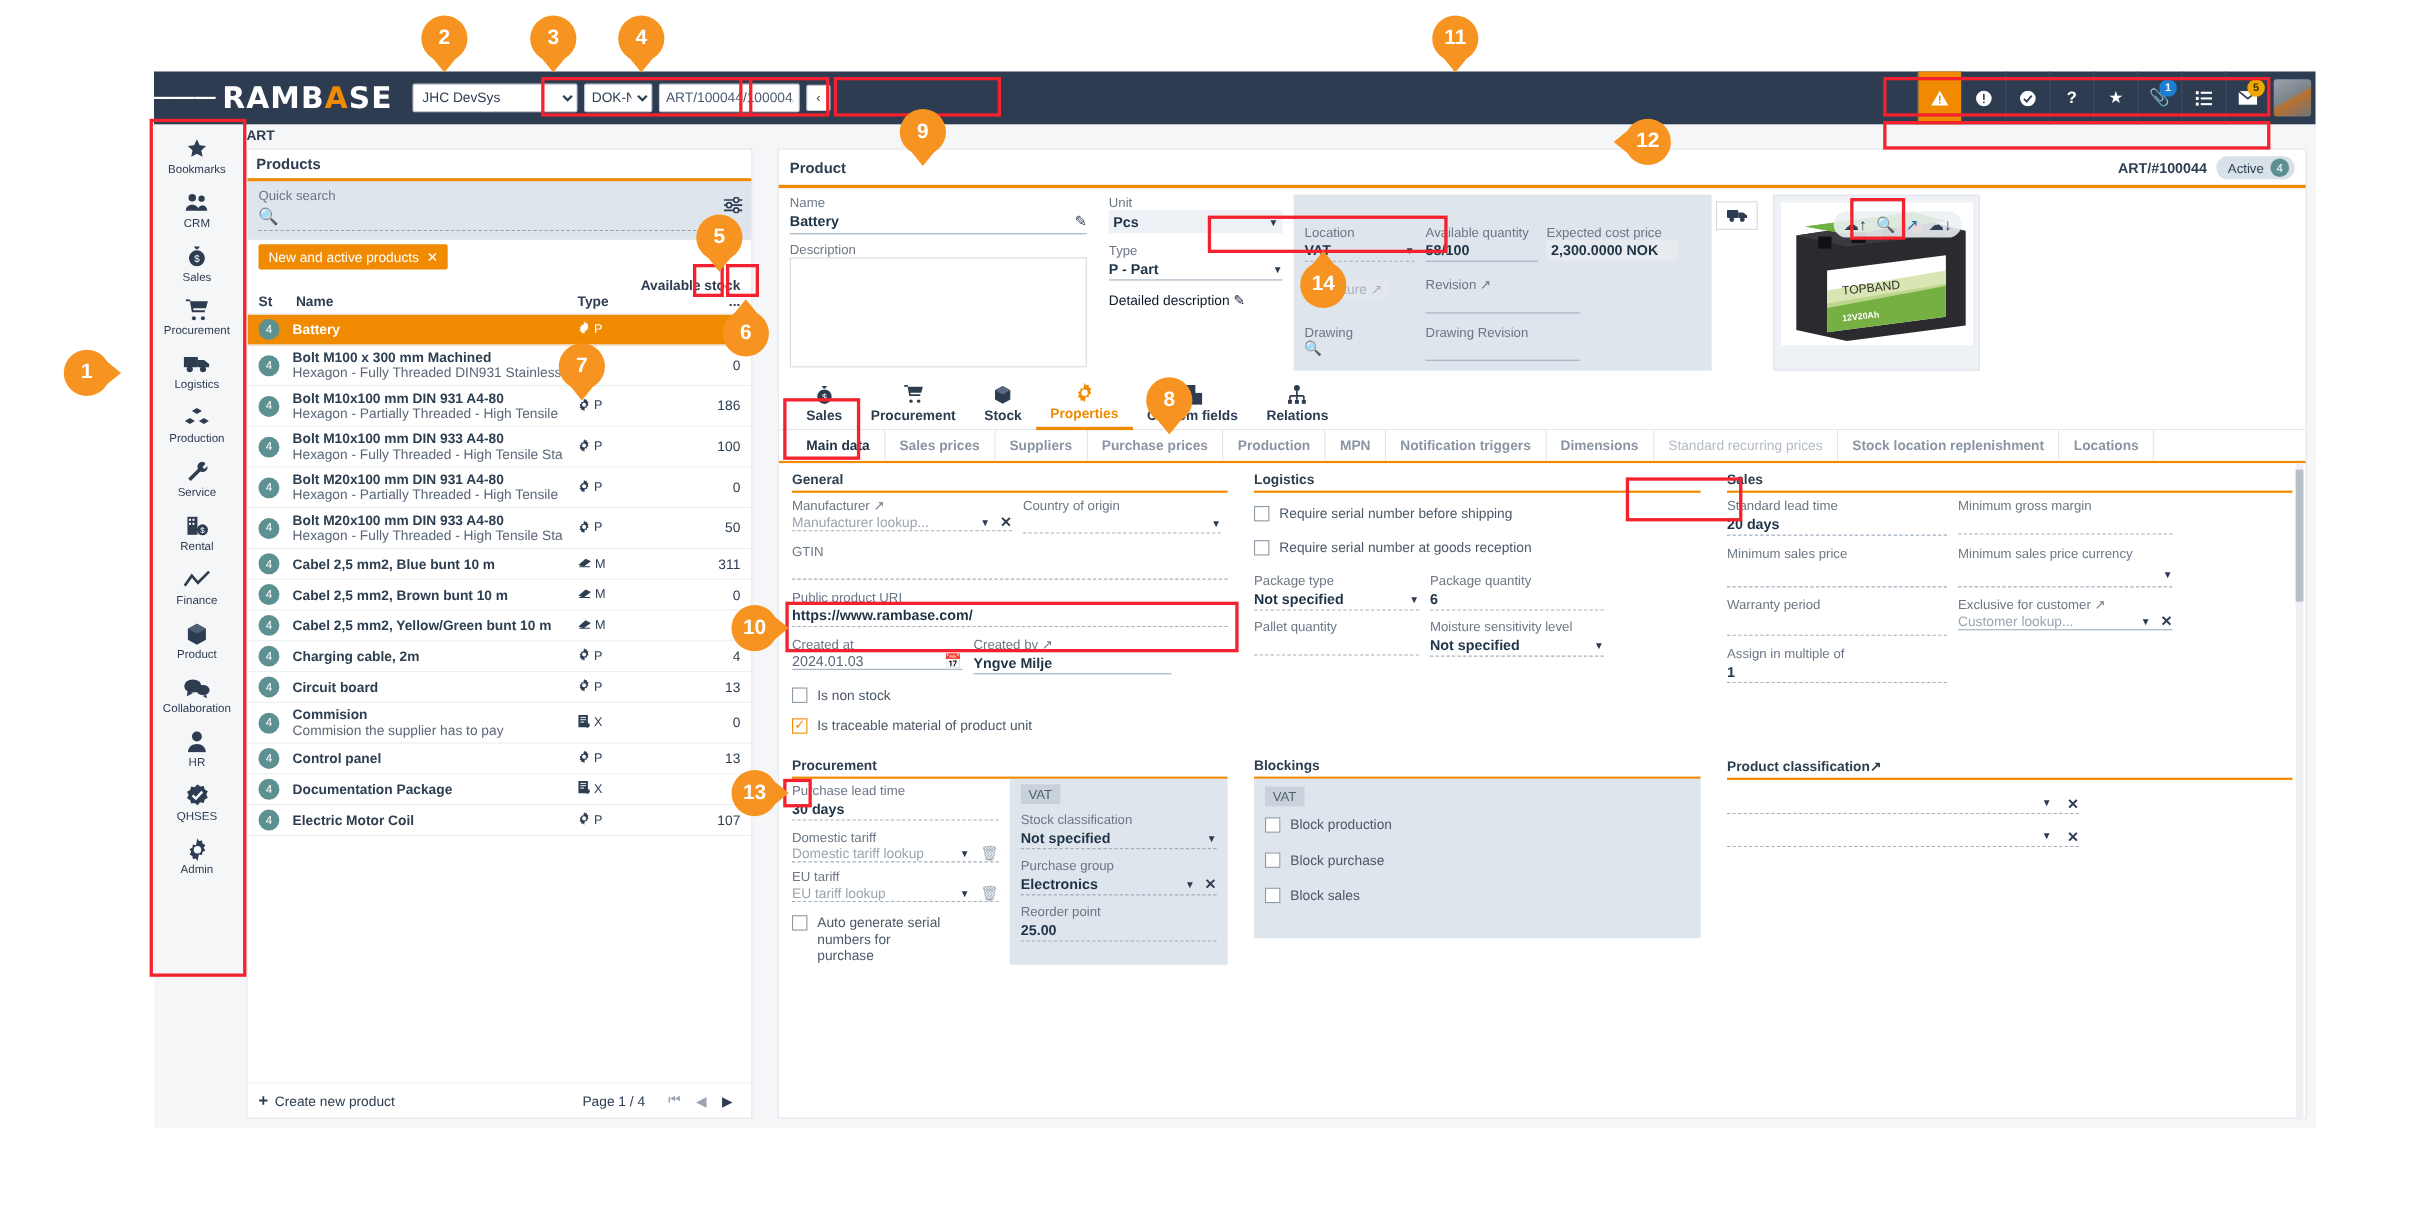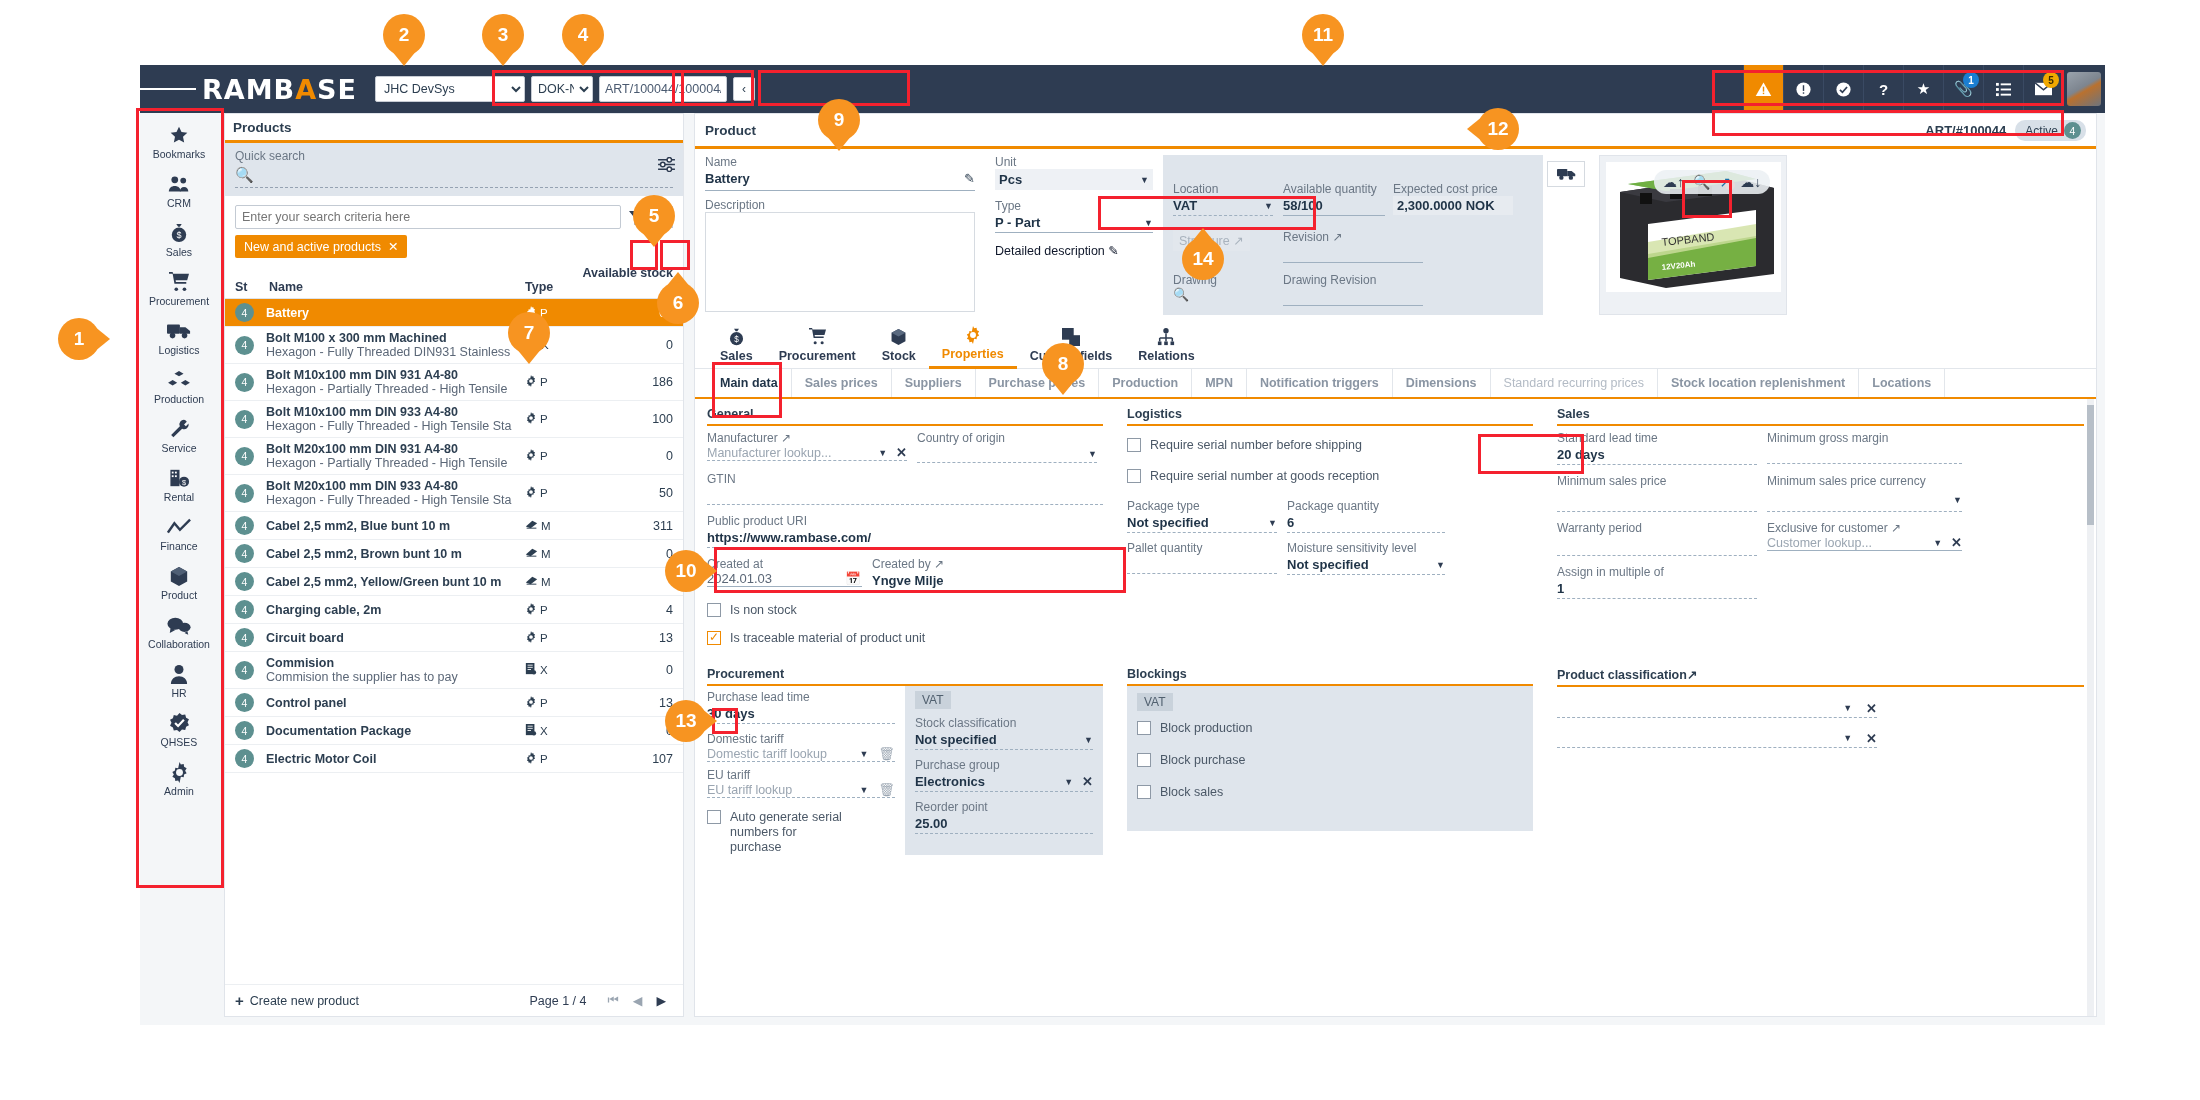--- a/index.html
+++ b/index.html
@@ -80,21 +80,21 @@
     display:flex; flex-direction:column; align-items:center;
   }
   .side-item {
     width:78px; padding:7px 0 6px 0; text-align:center; cursor:pointer; color:#2e3c52;
   }
   .side-item .ic { height:22px; display:flex; align-items:center; justify-content:center; }
   .side-item .lb { font-size:10.5px; margin-top:3px; line-height:11px; }
   
   .main { flex:1 1 auto; display:flex; flex-direction:column; min-width:0; }
   .crumb { height:22px; font-weight:bold; font-size:12.5px; padding:3px 0 0 6px; color:#2e3c52; }
-  .panes { flex:1 1 auto; display:flex; min-height:0; padding:0 8px 8px 6px; gap:10px;}
+  .panes { flex:1 1 auto; display:flex; min-height:0; padding:0 8px 8px 6px; gap:23px;}
   
   .products {
     width:460px; flex:0 0 auto; background:#fff; border:1px solid #e0e4ea;
     display:flex; flex-direction:column; min-height:0;
   }
   .pane-title { font-weight:bold; font-size:13.5px; padding:6px 8px 5px 8px; border-bottom:3px solid #f08a00; }
   .quick {
     background:#dfe5ec; padding:6px 10px 8px 10px; position:relative;
   }
   .quick .lbl { font-size:12px; color:#6b7785; }
@@ -415,20 +415,21 @@
             <svg width="21" height="21" viewBox="0 0 22 22" fill="#2e3c52">
               <path d="M11 0l1.4 2.7 3-.6.4 3 2.7 1.4-1.6 2.6 1.6 2.6-2.7 1.4-.4 3-3-.6L11 22l-1.4-2.7-3 .6-.4-3L3.5 15.5 5.1 13 3.5 10.4 6.2 9l.4-3 3 .6z"></path>
               <circle cx="11" cy="11" r="3.6" fill="#f4f6f8"></circle>
             </svg>
           </div>
         <div class="lb">Admin</div>
       </div>
     </div>
 
     <div class="main">
+      <div class="crumb">ART</div>
 
       <div class="panes">
 
         <div class="products">
           <div class="pane-title">Products</div>
 
           <div class="quick">
             <div class="lbl">Quick search</div>
             <div class="row">
               <span class="mg">🔍</span>
@@ -436,34 +437,20 @@
             <div class="sliders">
               <svg width="17" height="15" viewBox="0 0 18 16">
                   <path d="M0 3h18M0 8h18M0 13h18" stroke="#2e3c52" stroke-width="1.6"></path>
                   <circle cx="12" cy="3" r="2.4" fill="#fff" stroke="#2e3c52" stroke-width="1.6"></circle>
                   <circle cx="5" cy="8" r="2.4" fill="#fff" stroke="#2e3c52" stroke-width="1.6"></circle>
                   <circle cx="12" cy="13" r="2.4" fill="#fff" stroke="#2e3c52" stroke-width="1.6"></circle>
                 </svg>
             </div>
           </div>
 
-          <div class="searchrow">
-            <input class="searchbox" placeholder="Enter your search criteria here" style="">
-            <div class="sqbtn">
-                <svg width="15" height="15" viewBox="0 0 16 16" fill="#2e3c52">
-                  <path d="M0 1h16L10 8.6V15l-4 1V8.6z"></path>
-                </svg>
-              </div>
-            <div class="sqbtn gear">
-                <svg width="13" height="13" viewBox="0 0 22 22" fill="#2e3c52">
-                  <path d="M11 0l1.4 2.7 3-.6.4 3 2.7 1.4-1.6 2.6 1.6 2.6-2.7 1.4-.4 3-3-.6L11 22l-1.4-2.7-3 .6-.4-3L3.5 15.5 5.1 13 3.5 10.4 6.2 9l.4-3 3 .6z"></path>
-                  <circle cx="11" cy="11" r="3.6" fill="#e3e7ec"></circle>
-                </svg>
-              </div>
-          </div>
 
           <div class="chiprow">
             <span class="chip">
               <span>New and active products</span>
               <span>✕</span>
             </span>
           </div>
 
           <div class="thead">
             <div class="th-st">St</div>

